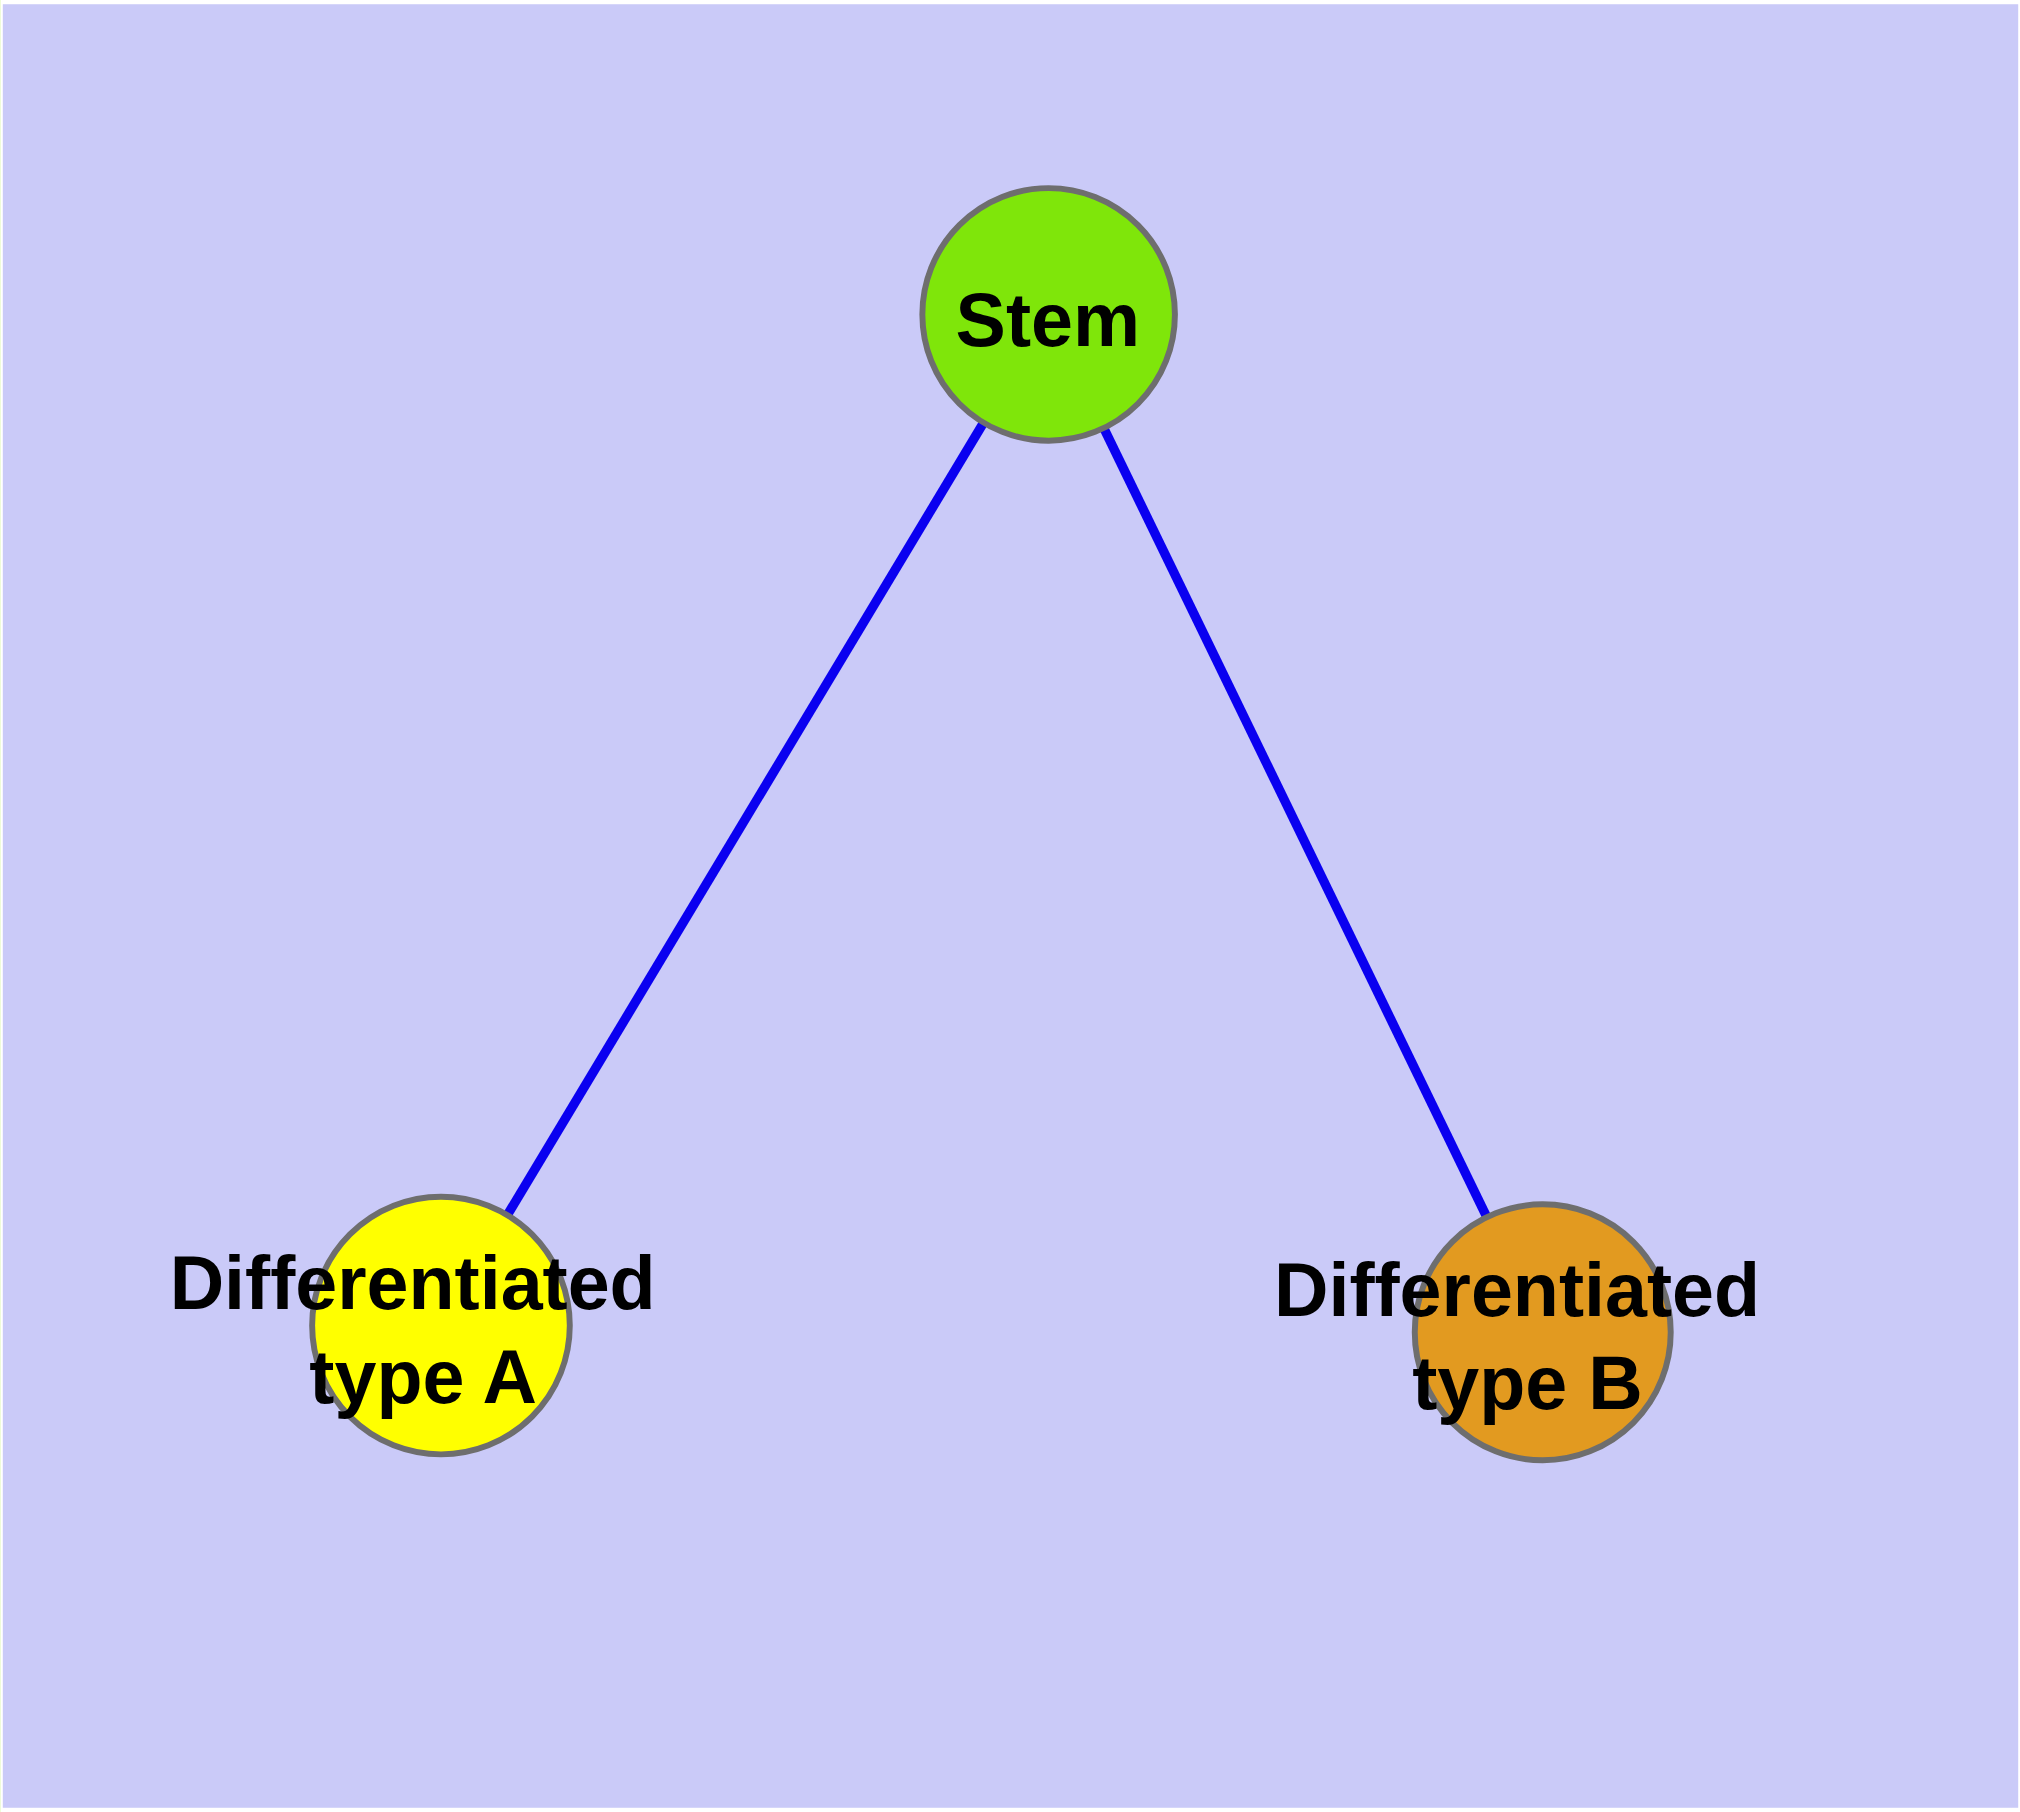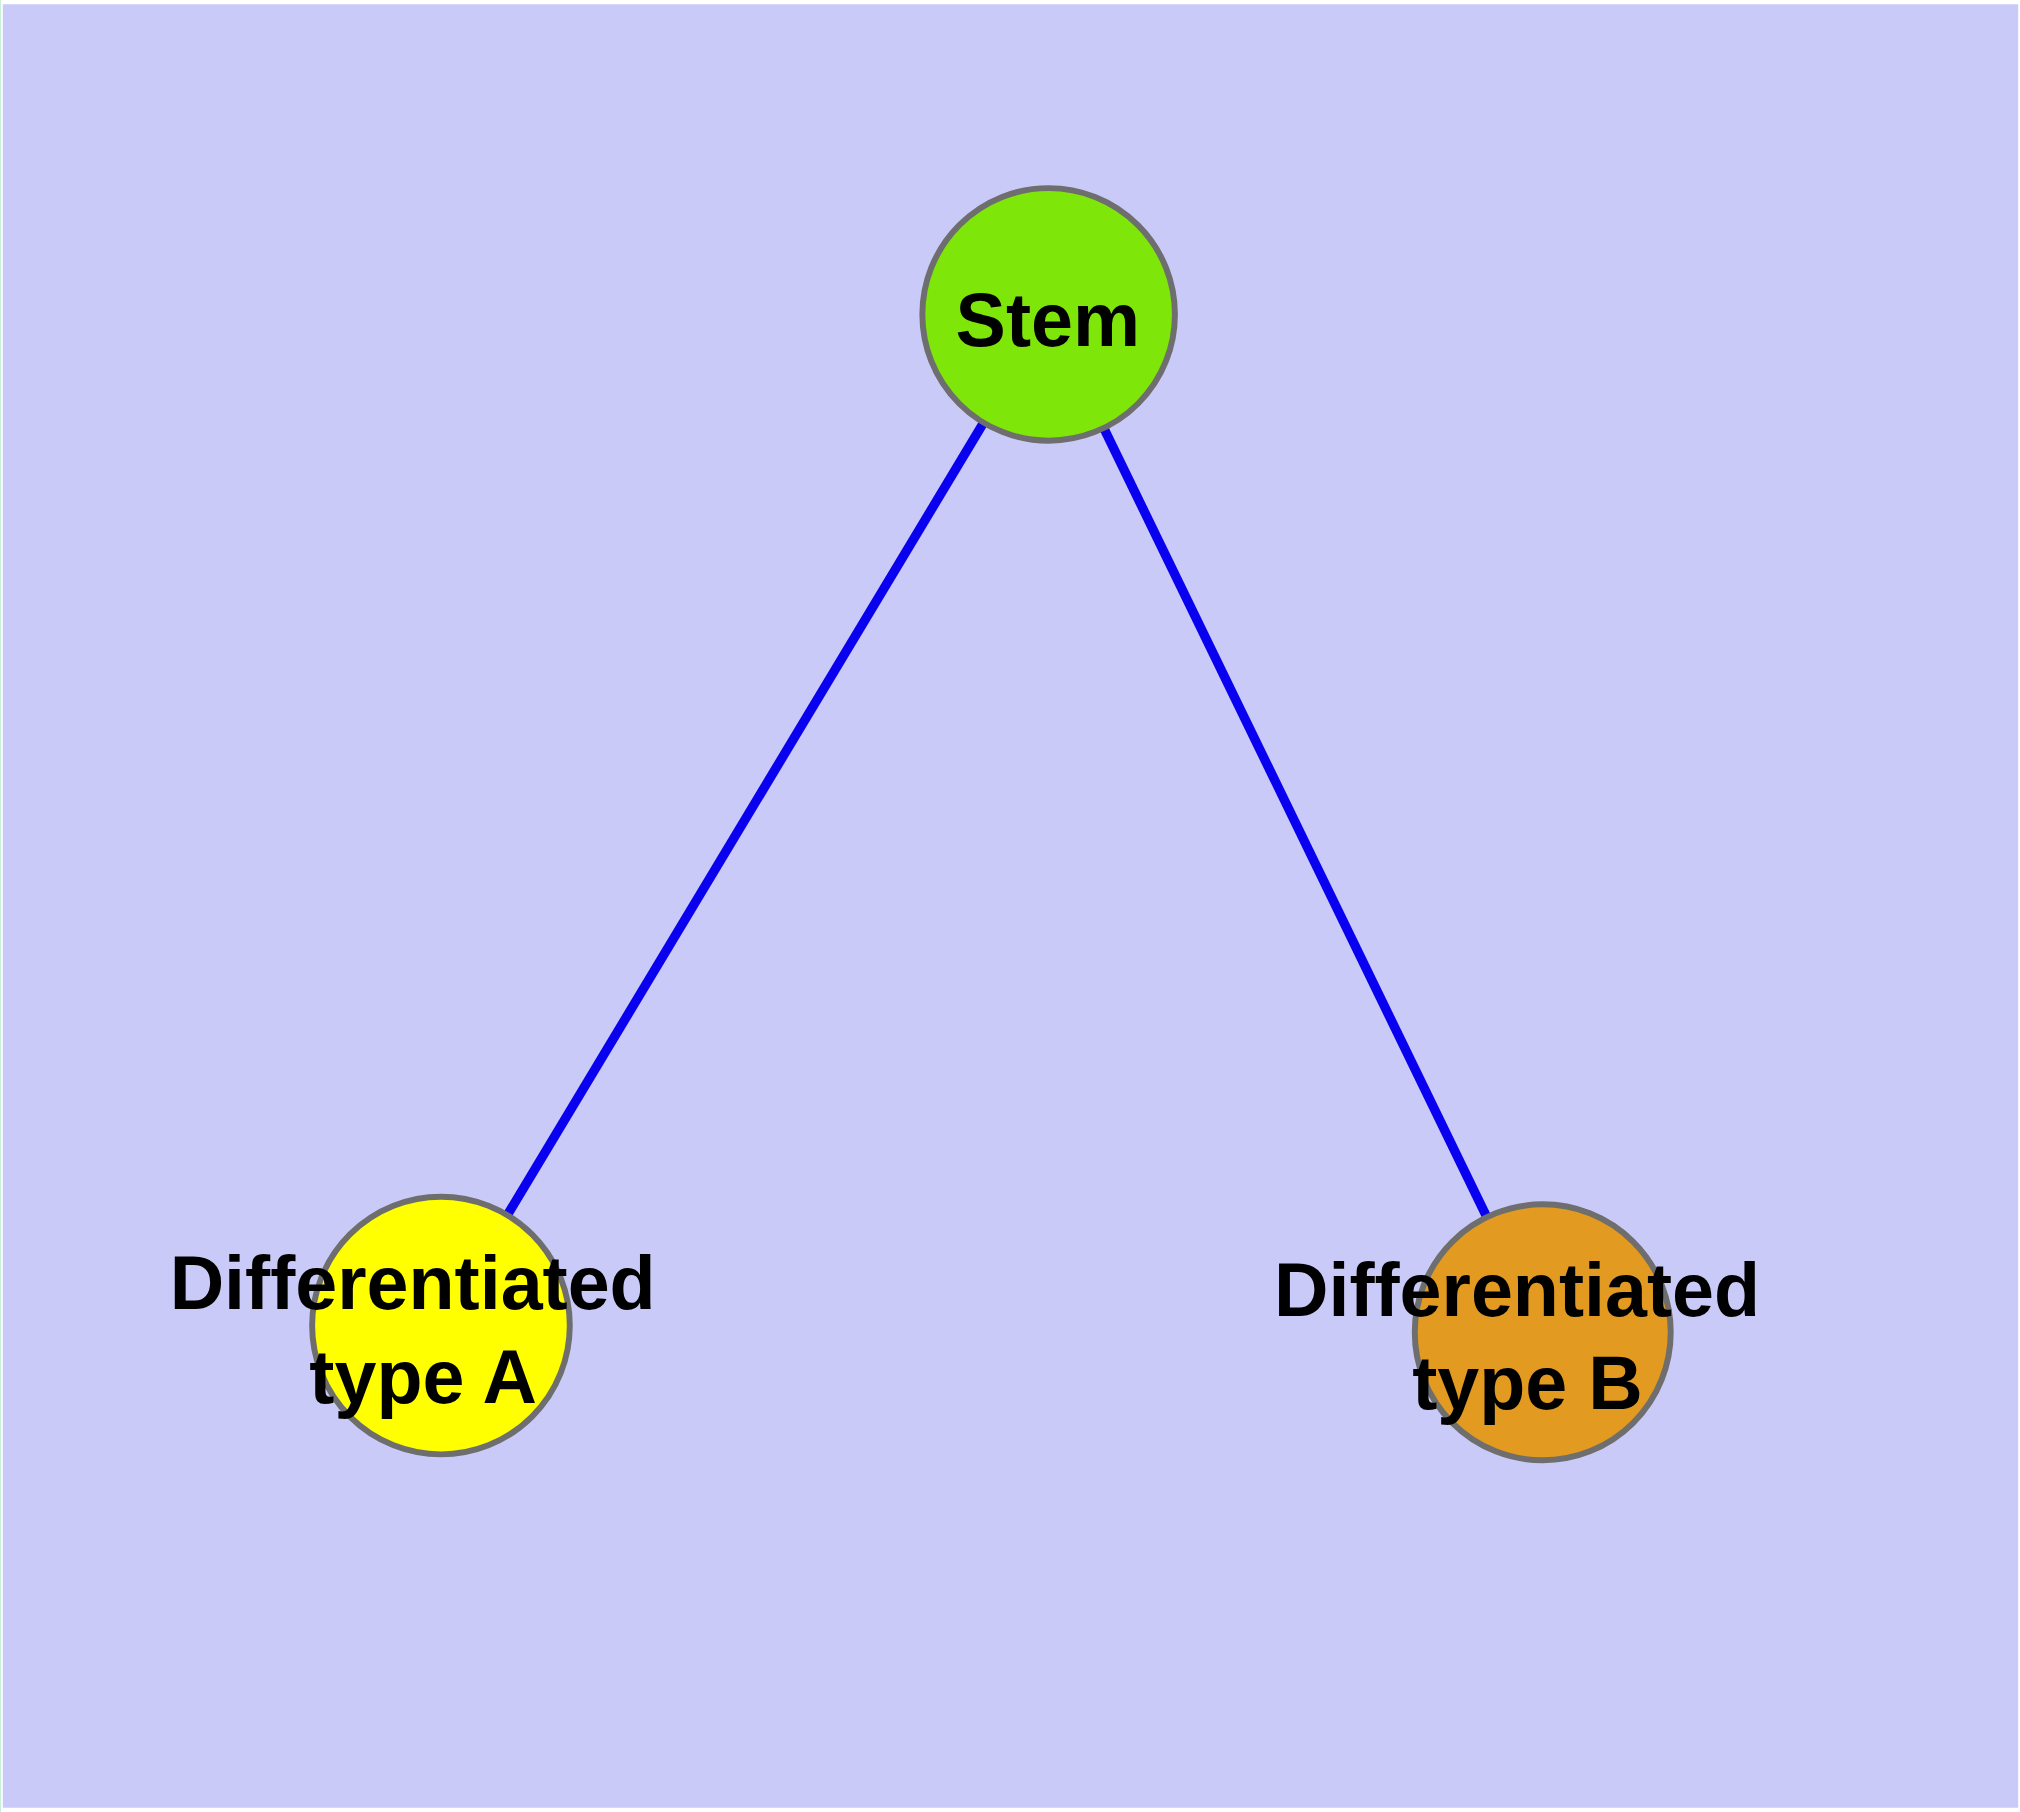--- a/index.html
+++ b/index.html
@@ -5,21 +5,21 @@
   html, body {
     margin: 0;
     padding: 0;
     background: #ffffff;
     font-family: "Liberation Sans", sans-serif;
   }
   .stage {
     position: relative;
     width: 2021px;
     height: 1812px;
-    background: #22c55e;
+    background: #bef264;
     overflow: hidden;
   }
   svg.diagram {
     display: block;
     width: 2021px;
     height: 1812px;
   }
   .node-circle {
     stroke-width: 7px;
   }

